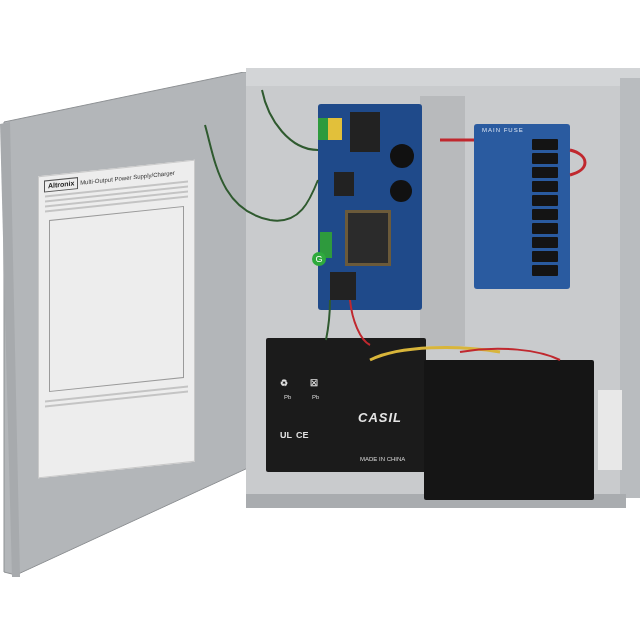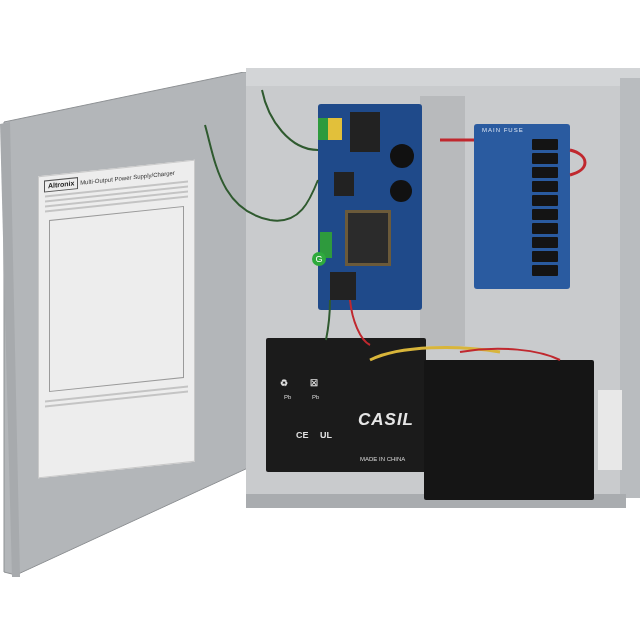--- a/index.html
+++ b/index.html
@@ -19,21 +19,21 @@
   .cab-bottom{left:246px;top:494px;width:380px;height:14px;background:#a9acaf;}
   .divider{left:420px;top:96px;width:45px;height:250px;background:#b8babc;}
   .pcb{left:318px;top:104px;width:104px;height:206px;background:#1f4a8a;border-radius:3px;}
   .fuse-board{left:474px;top:124px;width:96px;height:165px;background:#2a5ba0;border-radius:3px;}
   .fuse-title{color:#d9e3f2;font-size:6px;padding:3px 8px;letter-spacing:1px;}
   .term{background:#141414;width:26px;height:11px;margin:3px 0 0 58px;border-radius:1px;}
   .battery{background:#1b1b1b;border-radius:2px;}
   .bat1{left:266px;top:338px;width:160px;height:134px;}
   .bat2{left:424px;top:360px;width:170px;height:140px;background:#151515;}
   .bat-text{color:#d8d8d8;font-size:6px;}
-  .casil{color:#e6e6e6;font-weight:bold;font-style:italic;font-size:17px;letter-spacing:1px;}
+  .casil{color:#e6e6e6;font-weight:bold;font-style:italic;font-size:13px;letter-spacing:1px;}
   .mark{color:#e0e0e0;font-size:9px;font-weight:bold;}
   .side-label{left:598px;top:390px;width:24px;height:80px;background:#e8e8e8;}
   .transformer{left:345px;top:210px;width:40px;height:50px;background:#2b2b2b;border:3px solid #6b5a3a;}
   .cap{background:#111;border-radius:50%;}
   .heatsink{background:#222;}
   .green-term{background:#2e9a3d;}
   .yellow{background:#e2c03a;}
 </style>
 </head>
 <body>
@@ -88,21 +88,21 @@
     <div class="term"></div>
   <div class="term"></div>
     <div class="term"></div>
 </div>
 
 <div class="abs battery bat1">
   <div class="abs" style="left:14px;top:34px;"><span class="mark">♻</span></div>
   <div class="abs bat-text" style="left:18px;top:56px;">Pb</div>
   <div class="abs" style="left:44px;top:34px;"><span class="mark">☒</span></div>
   <div class="abs bat-text" style="left:46px;top:56px;">Pb</div>
-  <div class="abs mark" style="left:14px;top:92px;margin-left:40px;">UL</div>
+  <div class="abs mark" style="left:14px;top:92px;">UL</div>
   <div class="abs mark" style="left:30px;top:92px;">CE</div>
   <div class="abs casil" style="left:92px;top:72px;">CASIL</div>
   <div class="abs bat-text" style="left:94px;top:118px;">MADE IN CHINA</div>
 </div>
 <div class="abs battery bat2"></div>
 
 <svg class="abs" style="left:0;top:0;width:640px;height:640px;">
   <path d="M205,125 C215,160 220,210 270,220 C300,225 310,200 318,180" stroke="#2f5a2f" stroke-width="2" fill="none"></path>
   <path d="M262,90 C268,120 290,150 318,150" stroke="#2f5a2f" stroke-width="2" fill="none"></path>
   <path d="M370,360 C400,345 460,345 500,352" stroke="#d8b53a" stroke-width="3" fill="none"></path>

